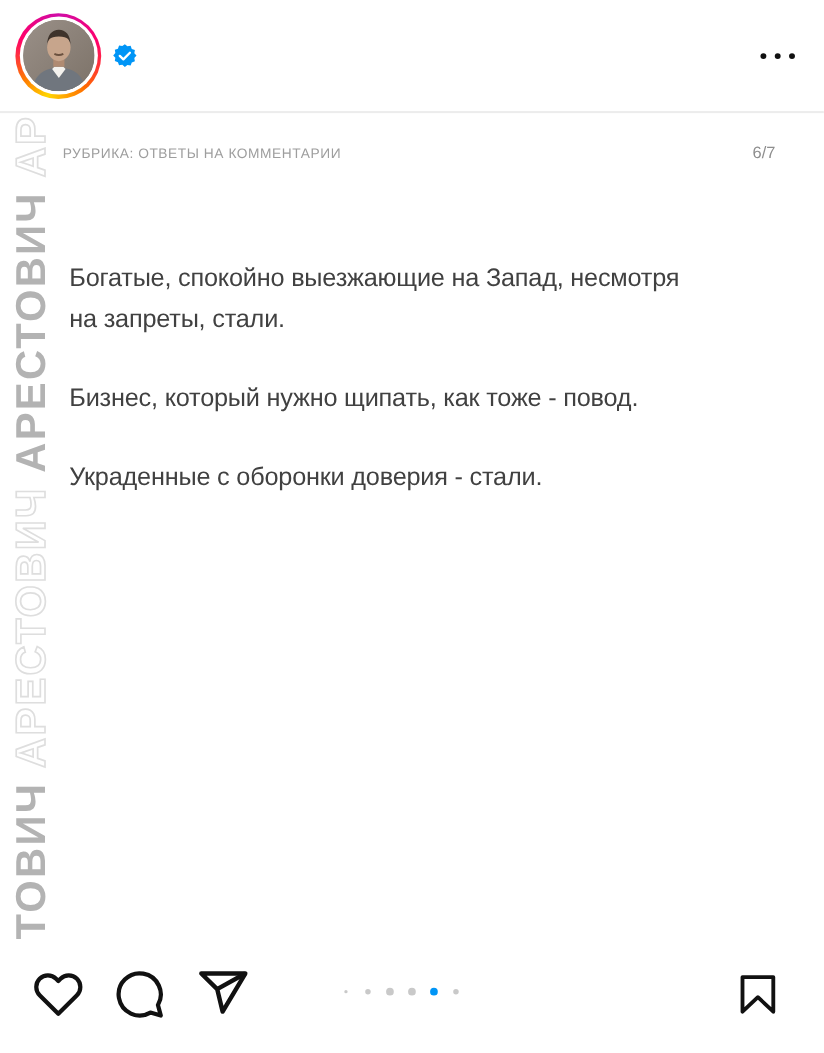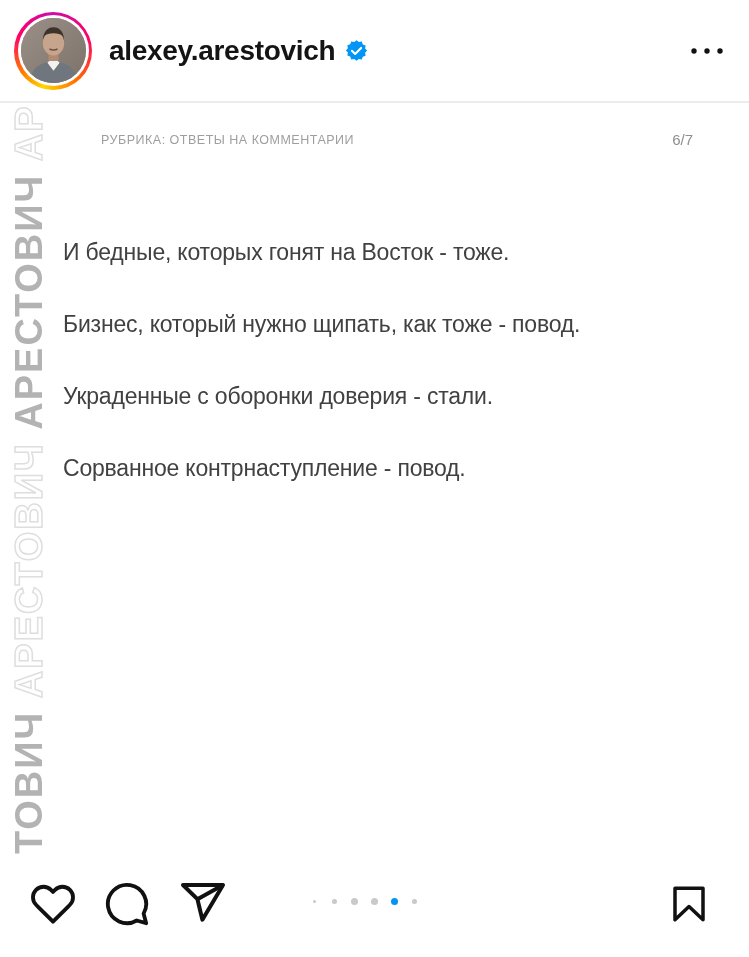--- a/index.html
+++ b/index.html
@@ -26,22 +26,22 @@
   
   .slide { position:absolute; top:103px; left:0; width:749px; height:759px; background:#fff; overflow:hidden; }
 
   .watermark { position:absolute; top:0; left:0; width:52px; height:759px; overflow:hidden; pointer-events:none; }
   .watermark-text { position:absolute; top:751px; left:7px; transform:rotate(-90deg); transform-origin:0 0;
                     white-space:nowrap; font-weight:700; font-size:38px; letter-spacing:2px; line-height:44px; }
   .wm-solid   { color:#b3b3b3; }
   .wm-outline { color:#e8e8e8; -webkit-text-fill-color:transparent; -webkit-text-stroke:1.5px #dedede; }
 
   .rubric { position:absolute; top:30px; left:57px; font-size:12.5px; letter-spacing:0.5px;
-            color:#9e9e9e; font-weight:400;margin-left:44px; }
-  .page-indicator { position:absolute; top:28px; right:56px; font-size:15px; color:#8e8e8e; }
+            color:#9e9e9e; font-weight:400; }
+  .page-indicator { position:absolute; top:28px; right:44px; font-size:15px; color:#8e8e8e; }
 
   .paragraphs { position:absolute; top:131px; left:63px; width:640px;
                 font-size:23px; line-height:37px; color:#414141; letter-spacing:-0.2px; }
   .paragraphs p { margin:0 0 35px 0; }
 
   
   .action-bar { position:absolute; top:862px; left:0; width:749px; height:95px; background:#fff; }
   .icon-btn { position:absolute; background:none; border:none; cursor:pointer; padding:0; }
   .icon-btn svg { display:block; }
   .btn-like    { left:30px;  top:19px; }
@@ -73,21 +73,20 @@
           <path d="M26 44l6 8 6-8-2-2h-8z" fill="#f4f2ee"></path>
           <rect x="27" y="32" width="10" height="10" fill="#b08b72"></rect>
           <ellipse cx="32" cy="24.5" rx="10.5" ry="12.5" fill="#c7a58c"></ellipse>
           <path d="M21.5 23c0-9.5 4.5-14 10.5-14s10.5 4.5 10.5 14c-.5-4.5-2-8-10.5-8s-10 3.5-10.5 8z" fill="#3e332b"></path>
           <path d="M28 30.5q4 2 8 0" stroke="#6b513f" stroke-width="1.6" fill="none"></path>
         </svg>
       </span>
     </div>
   </div>
 
-  <span class="username">alexey.arestovich</span>
 
   <svg class="verified" viewBox="0 0 24 24">
     <path fill="#0095f6" d="M12 1.2l2.4 2.06 3.1-.53 1.06 2.96 2.96 1.06-.53 3.1L23.05 12l-2.06 2.4.53 3.1-2.96 1.06-1.06 2.96-3.1-.53L12 22.8l-2.4-2.06-3.1.53-1.06-2.96-2.96-1.06.53-3.1L.95 12l2.06-2.4-.53-3.1 2.96-1.06 1.06-2.96 3.1.53L12 1.2z"></path>
     <polyline points="7.2,12.3 10.6,15.6 16.8,9.3" fill="none" stroke="#ffffff" stroke-width="2.2" stroke-linecap="round" stroke-linejoin="round"></polyline>
   </svg>
 
   <button class="more-button">
     <svg width="36" height="12" viewBox="0 0 36 12">
       <circle cx="5" cy="6" r="2.7" fill="#111"></circle>
       <circle cx="18" cy="6" r="2.7" fill="#111"></circle>
@@ -99,24 +98,23 @@
 
 <main class="slide">
   <div class="watermark">
     <span class="watermark-text"><span class="wm-solid">ТОВИЧ</span> <span class="wm-outline">АРЕСТОВИЧ</span> <span class="wm-solid">АРЕСТОВИЧ</span> <span class="wm-outline">АРЕСТО</span></span>
   </div>
 
   <div class="rubric">РУБРИКА: ОТВЕТЫ НА КОММЕНТАРИИ</div>
   <div class="page-indicator">6/7</div>
 
   <div class="paragraphs">
-      <p>И бедные, которых гонят на Восток - тоже.</p>
+      <p>Богатые, спокойно выезжающие на Запад, несмотря<br>на запреты, стали.</p>
       <p>Бизнес, который нужно щипать, как тоже - повод.</p>
       <p>Украденные с оборонки доверия - стали.</p>
-      <p>Сорванное контрнаступление - повод.</p>
     </div>
 </main>
 
 <footer class="action-bar">
   <button class="icon-btn btn-like">
     <svg width="46" height="46" viewBox="0 0 24 24">
       <path d="M20.84 4.61a5.5 5.5 0 0 0-7.78 0L12 5.67l-1.06-1.06a5.5 5.5 0 0 0-7.78 7.78l1.06 1.06L12 21.23l7.78-7.78 1.06-1.06a5.5 5.5 0 0 0 0-7.78z" fill="none" stroke="#111" stroke-width="2" stroke-linecap="round" stroke-linejoin="round"></path>
     </svg>
   </button>
 

